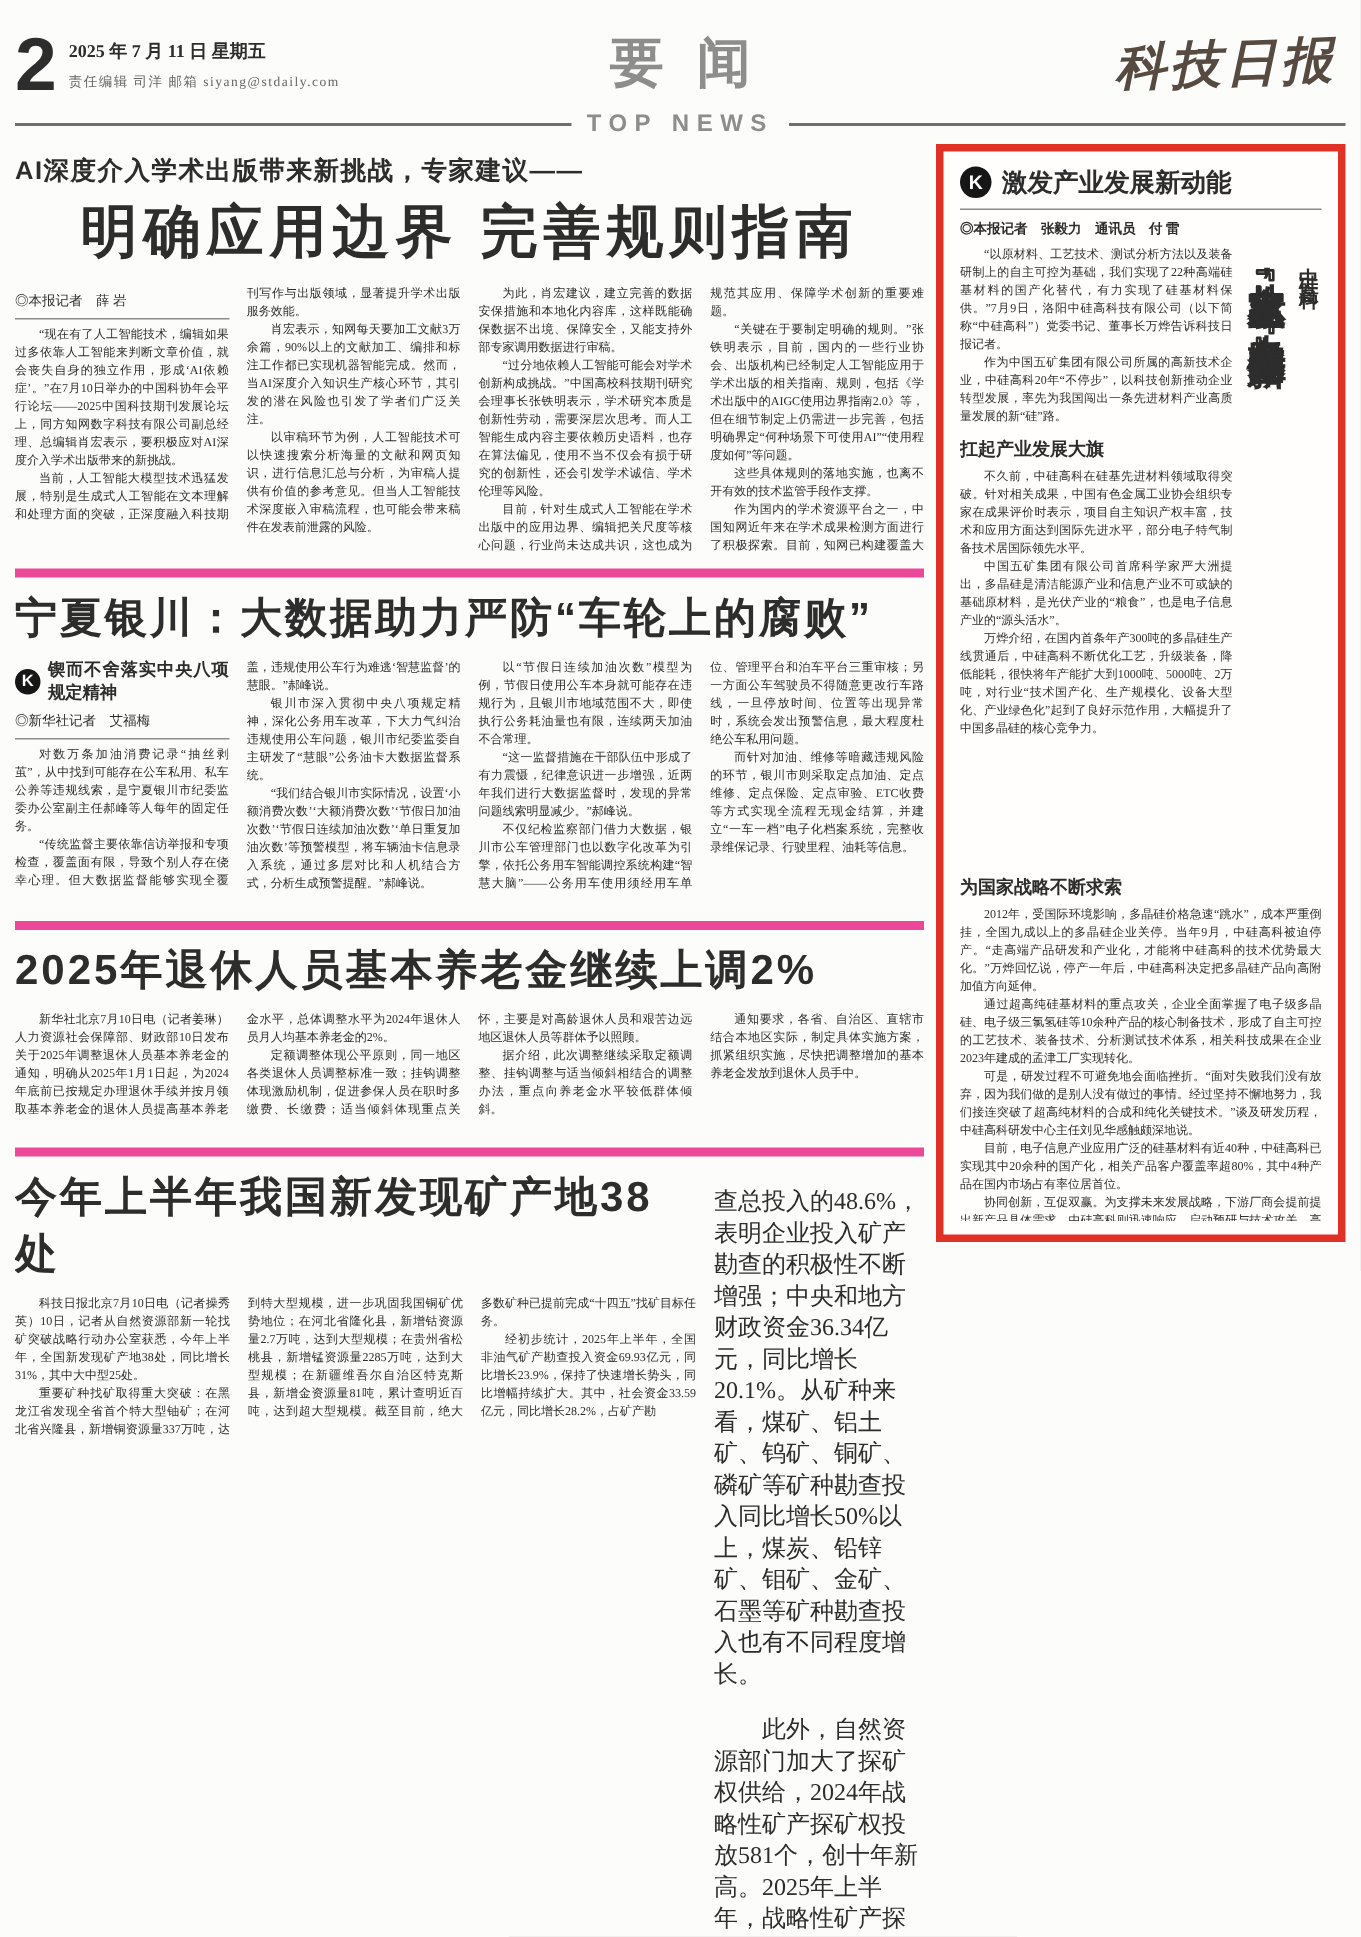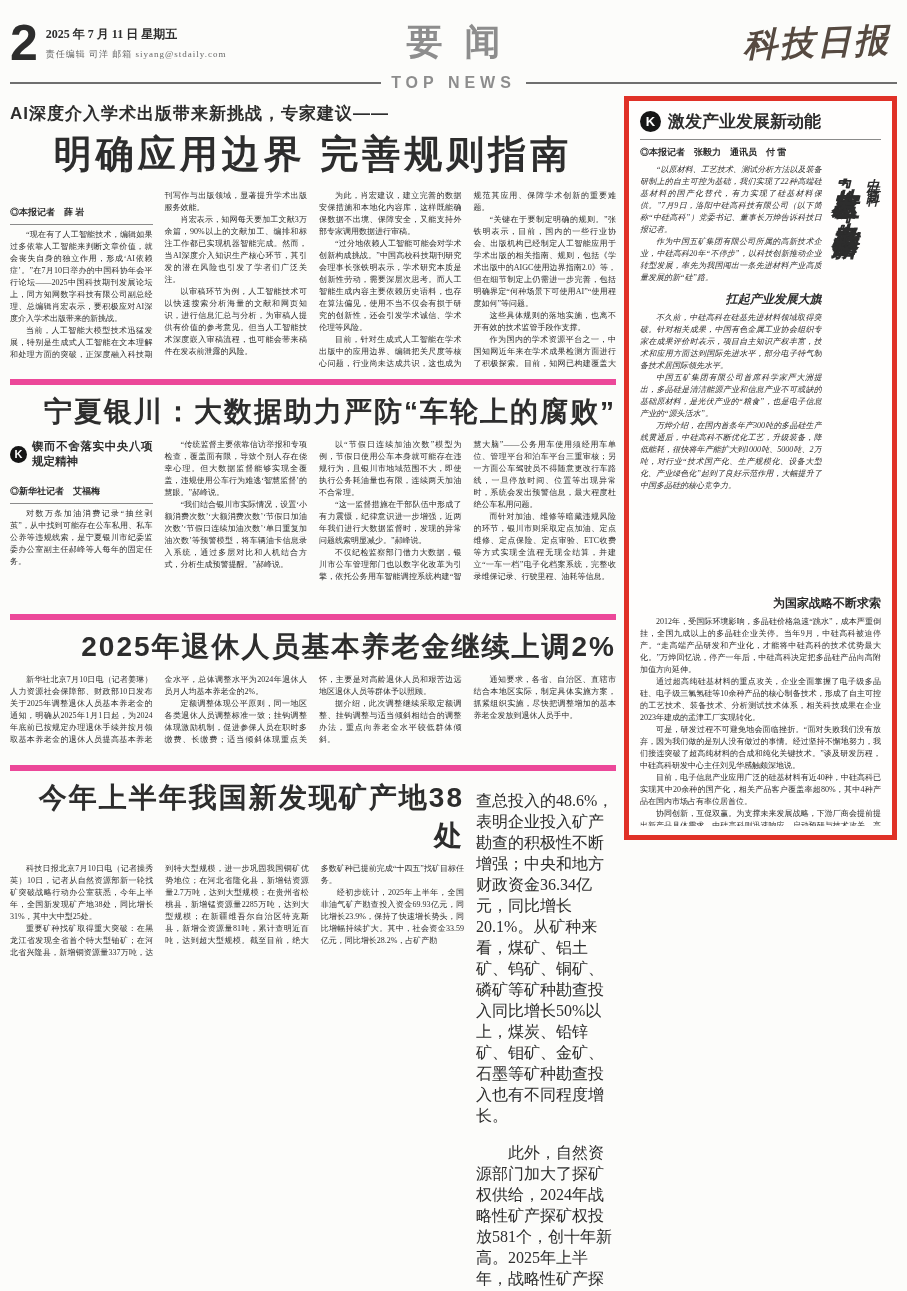--- a/index.html
+++ b/index.html
@@ -23,50 +23,50 @@
   .grid{display:grid;grid-template-columns:440px 158px 273px;column-gap:8px;grid-template-rows:auto auto auto auto auto;}
   .a-ai{grid-column:1/3;grid-row:1;}
   .a-yc{grid-column:1/3;grid-row:2;}
   .a-pn{grid-column:1/3;grid-row:3;}
   .a-mn{grid-column:1/3;grid-row:4;}
   .redbox{grid-column:3/4;grid-row:1/5;align-self:start;}
   article{border-bottom:6px solid #ec4899;padding:4px 0 7px;overflow:hidden;}
   
   .kicker{font-family:"Liberation Sans",sans-serif;font-weight:700;font-size:17px;letter-spacing:1px;margin:2px 0 2px;}
   h1.head{font-family:"Liberation Sans",sans-serif;font-weight:900;font-size:38px;letter-spacing:4px;text-align:center;margin:4px 0 10px;}
-  h2.head{font-family:"Liberation Sans",sans-serif;font-weight:900;font-size:28px;letter-spacing:2px;text-align:right;margin:4px 0 8px;}
+  h2.head{font-family:"Liberation Sans",sans-serif;font-weight:900;font-size:28px;letter-spacing:2px;text-align:left;margin:4px 0 8px;}
   .cols{column-gap:12px;text-align:justify;overflow:hidden;}
   .cols p,.rb p,.side p{margin:0;text-indent:2em;font-size:8px;line-height:12px;text-align:justify;}
   .c4{column-count:4;}
   .c3{column-count:3;}
-  .byline{font-size:9px;margin:16px 0 4px;border-bottom:1px solid #8b8b8b;padding-bottom:5px;font-weight:bold;}
+  .byline{font-size:9px;margin:4px 0 4px;border-bottom:1px solid #8b8b8b;padding-bottom:5px;}
   .series{display:flex;align-items:center;gap:5px;font-family:"Liberation Sans",sans-serif;
           font-weight:700;font-size:11.5px;margin:0 0 5px;}
   .k-circle{flex:0 0 auto;width:17px;height:17px;border-radius:50%;background:#161616;color:#fff;
             display:flex;align-items:center;justify-content:center;
             font-family:"Liberation Sans",sans-serif;font-weight:900;font-size:11px;}
   
   .mine-flex{display:flex;gap:12px;}
   .mine-left{flex:1;}
   .mine-side{width:140px;overflow:hidden;}
   .mine-side p{text-indent:0;}
   .mine-side p + p{text-indent:2em;}
   
   .redbox{border:5px solid #e03127;background:#fffefd;padding:9px 11px;box-sizing:border-box;}
   .rb-series{display:flex;align-items:center;gap:7px;border-bottom:1.5px solid #8b8b8b;padding-bottom:6px;
              font-family:"Liberation Sans",sans-serif;font-weight:900;font-size:17px;}
   .rb-series .k-circle{width:21px;height:21px;font-size:13px;}
   .rb-byline{font-size:9px;margin:6px 0 5px;font-weight:bold;}
-  .rb-flex{display:flex;gap:9px;font-style:italic;}
+  .rb-flex{display:flex;gap:9px;}
   .rb-main{flex:1;overflow:hidden;}
-  .rb h4{font-family:"Liberation Sans",sans-serif;font-weight:700;font-size:12px;text-align:right;margin:7px 0 4px;}
+  .rb h4{font-family:"Liberation Sans",sans-serif;font-weight:700;font-size:12px;text-align:left;margin:7px 0 4px;}
   .rb-title{writing-mode:vertical-rl;padding-top:4px;}
   .rb-t-small{font-family:"Liberation Sans",sans-serif;font-weight:700;font-size:13px;letter-spacing:5px;margin-left:5px;}
   .rb-t-big{font-family:"Liberation Sans",sans-serif;font-weight:900;font-size:26px;line-height:1.05;letter-spacing:1px;}
-  .rb-full{margin-top:16px;overflow:hidden;}
+  .rb-full{margin-top:4px;overflow:hidden;}
   
   .h-ai{height:182px;}
   .h-yc{height:168px;}
   .h-pn{height:84px;}
   .h-mn{height:118px;}
   .h-rb1{height:408px;}
   .h-rb2{height:238px;}
 </style>
 </head>
 <body>
@@ -113,20 +113,21 @@
     <article class="a-yc">
       <h2 class="head">宁夏银川：大数据助力严防“车轮上的腐败”</h2>
       <div class="cols c4 h-yc">
         <div class="series">
           <span class="k-circle">K</span>
           <span>锲而不舍落实中央八项规定精神</span>
         </div>
         <div class="byline">◎新华社记者　艾福梅</div>
       <p>对数万条加油消费记录“抽丝剥茧”，从中找到可能存在公车私用、私车公养等违规线索，是宁夏银川市纪委监委办公室副主任郝峰等人每年的固定任务。</p>
           <p>“传统监督主要依靠信访举报和专项检查，覆盖面有限，导致个别人存在侥幸心理。但大数据监督能够实现全覆盖，违规使用公车行为难逃‘智慧监督’的慧眼。”郝峰说。</p>
+          <p>银川市深入贯彻中央八项规定精神，深化公务用车改革，下大力气纠治违规使用公车问题，银川市纪委监委自主研发了“慧眼”公务油卡大数据监督系统。</p>
           <p>“我们结合银川市实际情况，设置‘小额消费次数’‘大额消费次数’‘节假日加油次数’‘节假日连续加油次数’‘单日重复加油次数’等预警模型，将车辆油卡信息录入系统，通过多层对比和人机结合方式，分析生成预警提醒。”郝峰说。</p>
           <p>以“节假日连续加油次数”模型为例，节假日使用公车本身就可能存在违规行为，且银川市地域范围不大，即使执行公务耗油量也有限，连续两天加油不合常理。</p>
           <p>“这一监督措施在干部队伍中形成了有力震慑，纪律意识进一步增强，近两年我们进行大数据监督时，发现的异常问题线索明显减少。”郝峰说。</p>
           <p>不仅纪检监察部门借力大数据，银川市公车管理部门也以数字化改革为引擎，依托公务用车智能调控系统构建“智慧大脑”——公务用车使用须经用车单位、管理平台和泊车平台三重审核；另一方面公车驾驶员不得随意更改行车路线，一旦停放时间、位置等出现异常时，系统会发出预警信息，最大程度杜绝公车私用问题。</p>
           <p>而针对加油、维修等暗藏违规风险的环节，银川市则采取定点加油、定点维修、定点保险、定点审验、ETC收费等方式实现全流程无现金结算，并建立“一车一档”电子化档案系统，完整收录维保记录、行驶里程、油耗等信息。</p>
         </div>
     </article>
 
     <article class="a-pn">
       <h2 class="head">2025年退休人员基本养老金继续上调2%</h2>

